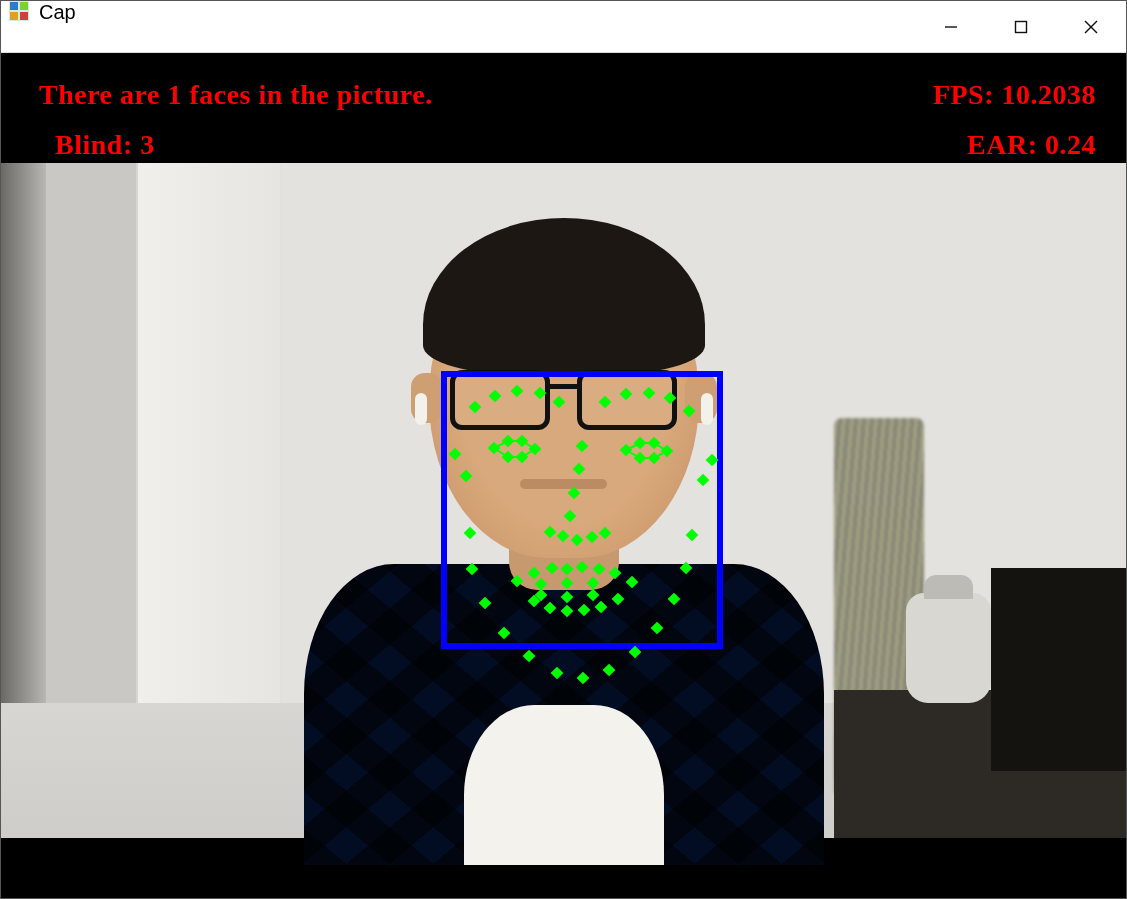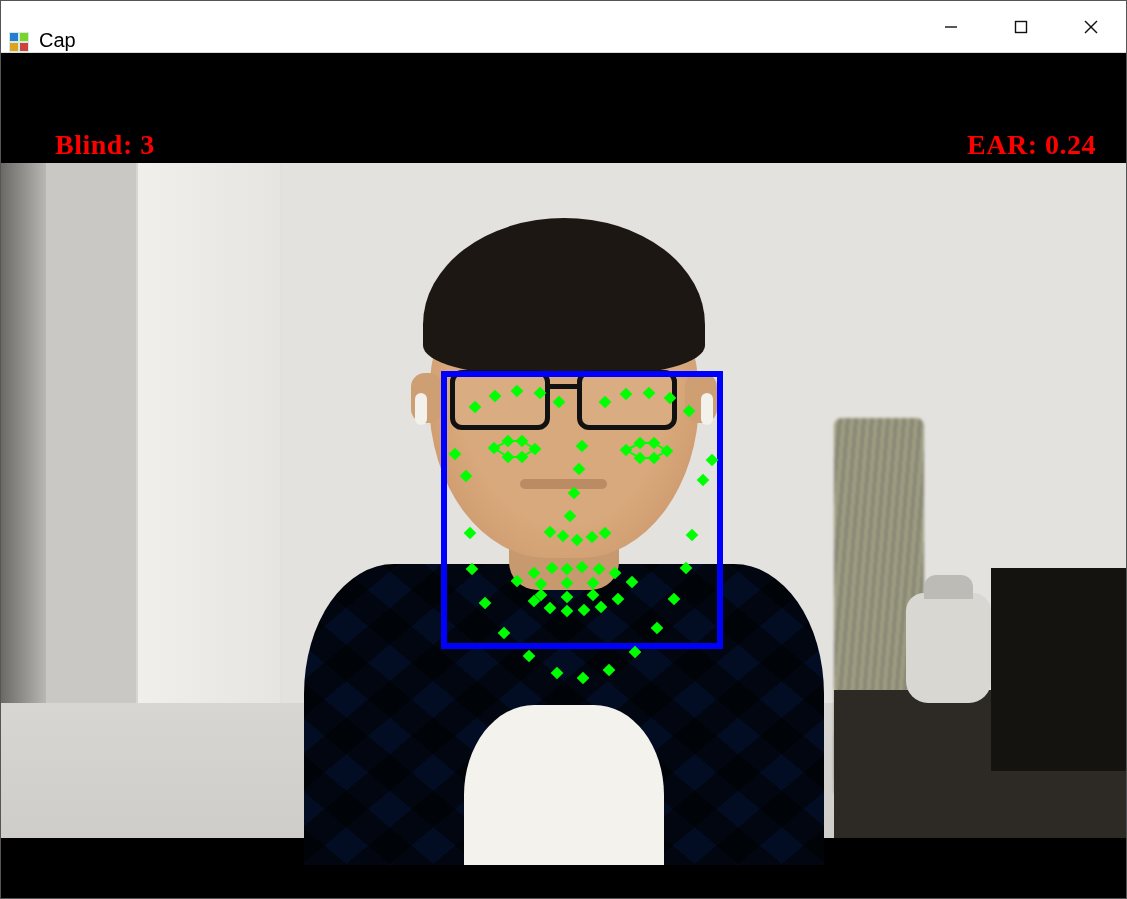--- a/index.html
+++ b/index.html
@@ -8,21 +8,21 @@
     height: 899px;
     font-family: "Segoe UI", Tahoma, sans-serif;
     background: #fff;
     overflow: hidden;
     border: 1px solid #555;
   }
   .titlebar {
     height: 52px;
     background: #ffffff;
     display: flex;
-    align-items: flex-end;
+    align-items: flex-start;
     padding: 0 0 0 8px;
     border-bottom: 1px solid #ddd;
   }
   .app-icon {
     width: 20px; height: 20px;
     margin-right: 10px;
     display: inline-block;
   }
   .app-title {
     font-size: 20px;
@@ -223,23 +223,28 @@
       <svg width="14" height="14">
           <line x1="1" y1="1" x2="13" y2="13" stroke-width="1.4"></line>
           <line x1="13" y1="1" x2="1" y2="13" stroke-width="1.4"></line>
         </svg>
     </div>
   </div>
 </div>
 
 <div class="client">
 
+  <div class="hud" style="left:38px; top:26px;">There are 1 faces in the picture.</div>
   <div class="hud" style="left:54px; top:76px;">
     <span>Blind:</span>
     <span>3</span>
+  </div>
+  <div class="hud" style="right:30px; top:26px;">
+    <span>FPS:</span>
+    <span>10.2038</span>
   </div>
   <div class="hud" style="right:30px; top:76px;text-align:right;">
     <span>EAR:</span>
     <span>0.24</span>
   </div>
   <div class="hud" style="right:30px; top:126px;">
     <span>State:</span>
     <span>OPEN</span>
   </div>
 

